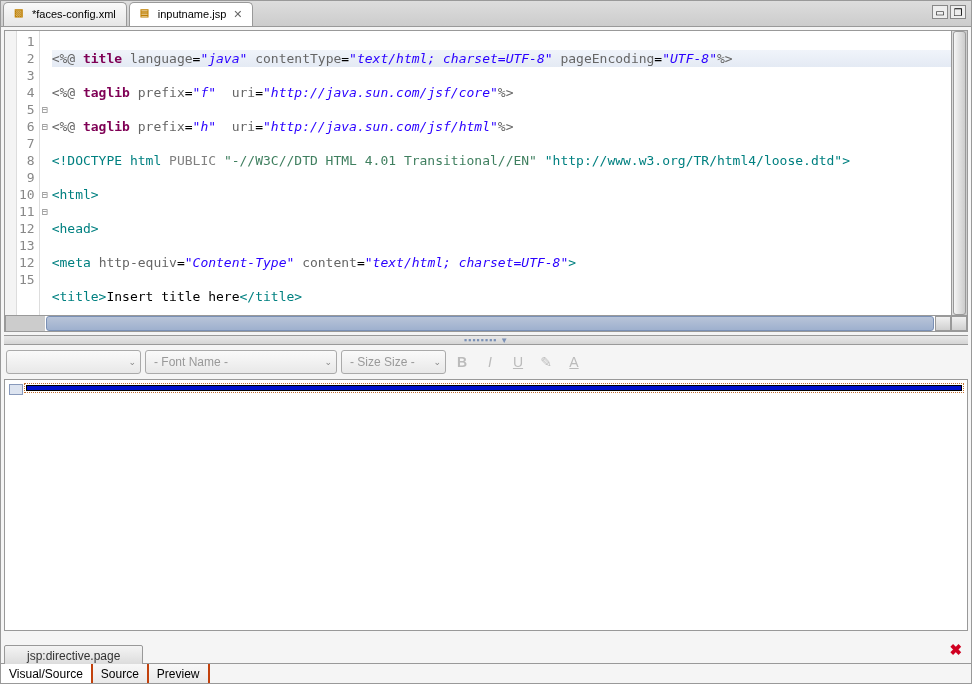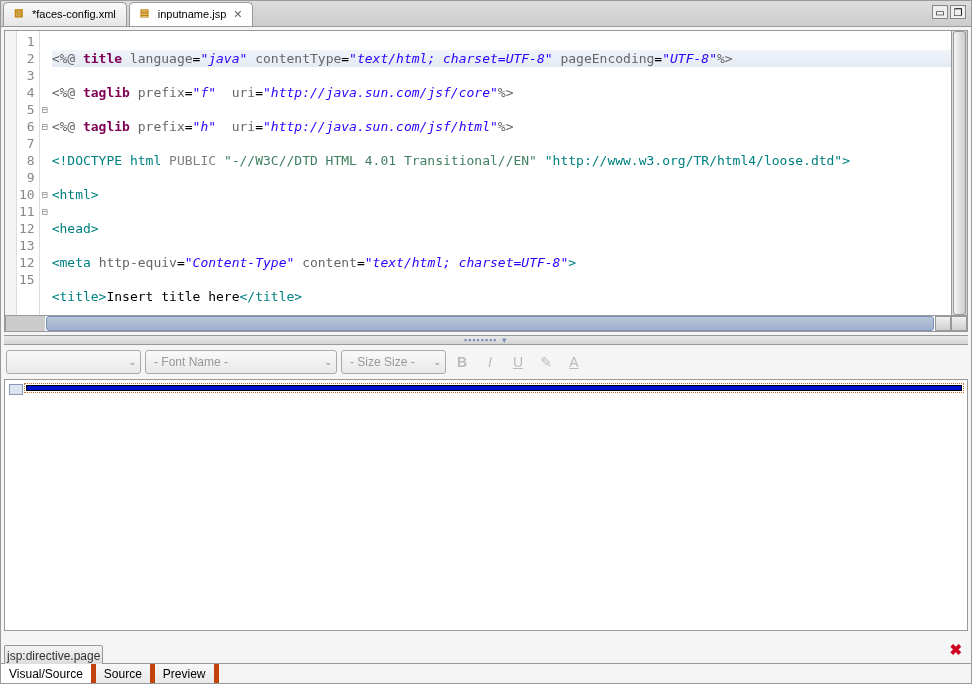--- a/index.html
+++ b/index.html
@@ -40,24 +40,24 @@
 .toolbar2 { height:30px; margin:2px 3px; display:flex; align-items:center; gap:4px; padding:2px; }
 .combo { height:24px; border:1px solid #aaa; background:linear-gradient(#fafafa,#e8e8e8); border-radius:3px; display:flex; align-items:center; justify-content:space-between; padding:0 4px 0 8px; color:#999; font-size:12px; }
 .combo .arr { color:#888; font-size:9px; margin-left:6px; }
 .tbtn { width:24px; height:24px; display:flex; align-items:center; justify-content:center; color:#bbb; font-size:14px; cursor:pointer; }
 .preview-area { flex:1; margin:0 3px; border:1px solid #999; background:#fff; height:252px; padding:3px; }
 .preview-top { display:flex; align-items:flex-start; }
 .preview-icon { width:14px; height:11px; background:#dde4f0; border:1px solid #8899bb; margin:1px; }
 .preview-canvas { border:1px dotted #c07030; padding:1px; flex:1; }
 .blue-bar { height:6px; background:#0011cc; border:1px solid #000; }
 .breadcrumb-row { height:26px; margin:6px 3px 0 3px; display:flex; align-items:center; justify-content:space-between; }
-.bc-pill { border:1px solid #999; background:linear-gradient(#f4f4f4,#dadada); padding:3px 2px; border-radius:2px; font-size:12px; color:#333;margin-top:12px; }
+.bc-pill { border:1px solid #999; background:linear-gradient(#f4f4f4,#dadada); padding:3px 22px; border-radius:2px; font-size:12px; color:#333;margin-top:12px; }
 .red-x { color:#d00020; font-size:15px; font-weight:bold; margin-right:6px; cursor:pointer; }
 .bottom-tabs { height:22px; display:flex; border-top:1px solid #999; background:#f5f5f5; }
-.btab { padding:3px 8px; border-right:5px solid #c2410c; font-size:12px; background:linear-gradient(#f8f8f8,#e8e8e8); cursor:pointer; }
+.btab { padding:3px 8px; border-right:2px solid #c2410c; font-size:12px; background:linear-gradient(#f8f8f8,#e8e8e8); cursor:pointer; }
 .btab.sel { background:#fff; }
 </style>
 </head>
 <body>
 
 <div class="tab-bar">
   <div class="tab">
     <span class="tab-icon-jx">▧</span>
     <span>*faces-config.xml</span>
   </div>

